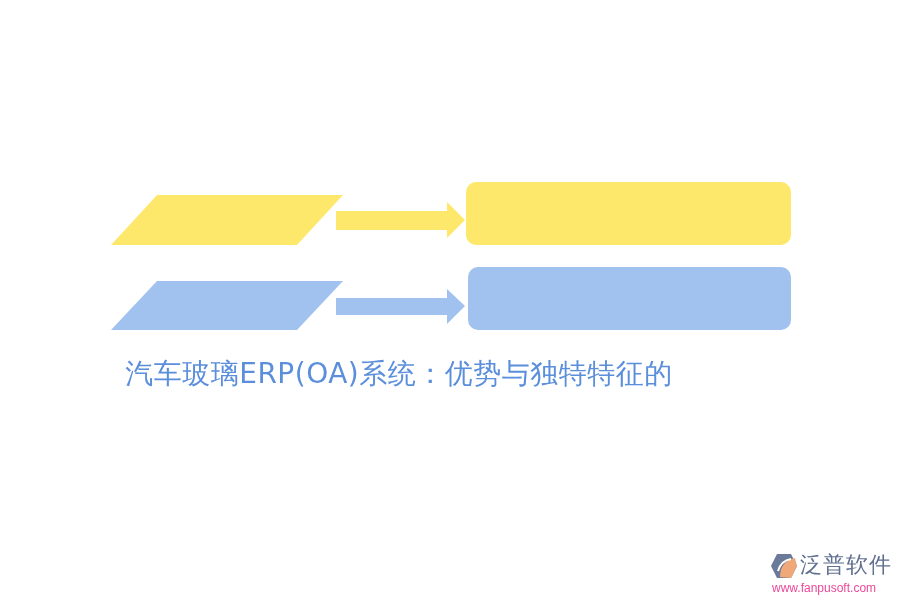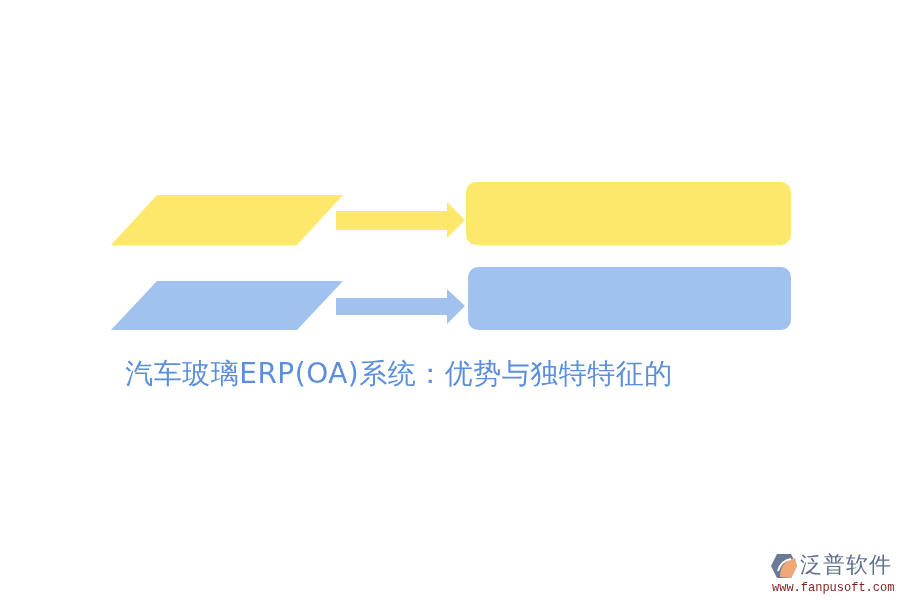--- a/index.html
+++ b/index.html
@@ -3,21 +3,21 @@
 <meta charset="utf-8">
 <style>
   html, body { margin: 0; padding: 0; }
   body { width: 900px; height: 600px; background: #ffffff; position: relative; overflow: hidden; font-family: "DejaVu Sans", sans-serif; }
   .canvas { position: absolute; left: 0; top: 0; width: 900px; height: 600px; }
   .title { position: absolute; left: 0; top: 356px; width: 798px; text-align: center; color: #5b8fdb; font-size: 28px; line-height: 36px; font-family: "DejaVu Sans", sans-serif; letter-spacing: 0.5px; }
   .title div { white-space: nowrap; }
   .logo { position: absolute; left: 768px; top: 551px; width: 130px; height: 46px; }
   .logo-icon { position: absolute; left: 2px; top: 2px; width: 28px; height: 26px; }
   .logo-name { position: absolute; left: 32px; top: 0px; font-size: 22px; line-height: 28px; color: #5f6f8f; font-family: Liberation Sans, sans-serif; white-space: nowrap; letter-spacing: 1px; }
-  .logo-url { position: absolute; left: 4px; top: 30px; font-size: 12px; line-height: 14px; color: #7f1d1d; font-family: Liberation Mono, monospace; white-space: nowrap; }
+  .logo-url { position: absolute; left: 4px; top: 30px; font-size: 12px; line-height: 14px; color: #ec4899; font-family: Liberation Sans, sans-serif; white-space: nowrap; }
 </style>
 </head>
 <body>
 
 <svg class="canvas" width="900" height="600" viewBox="0 0 900 600" xmlns="http://www.w3.org/2000/svg">
 
   <g>
     <polygon points="157,195 343,195 297,245 111,245" fill="#fee86c"></polygon>
     <polygon points="336,211 447,211 447,202 465,220 447,238 447,230 336,230" fill="#fee86c"></polygon>
     <rect x="466" y="182" width="325" height="63" rx="10" ry="10" fill="#fee86c"></rect>

